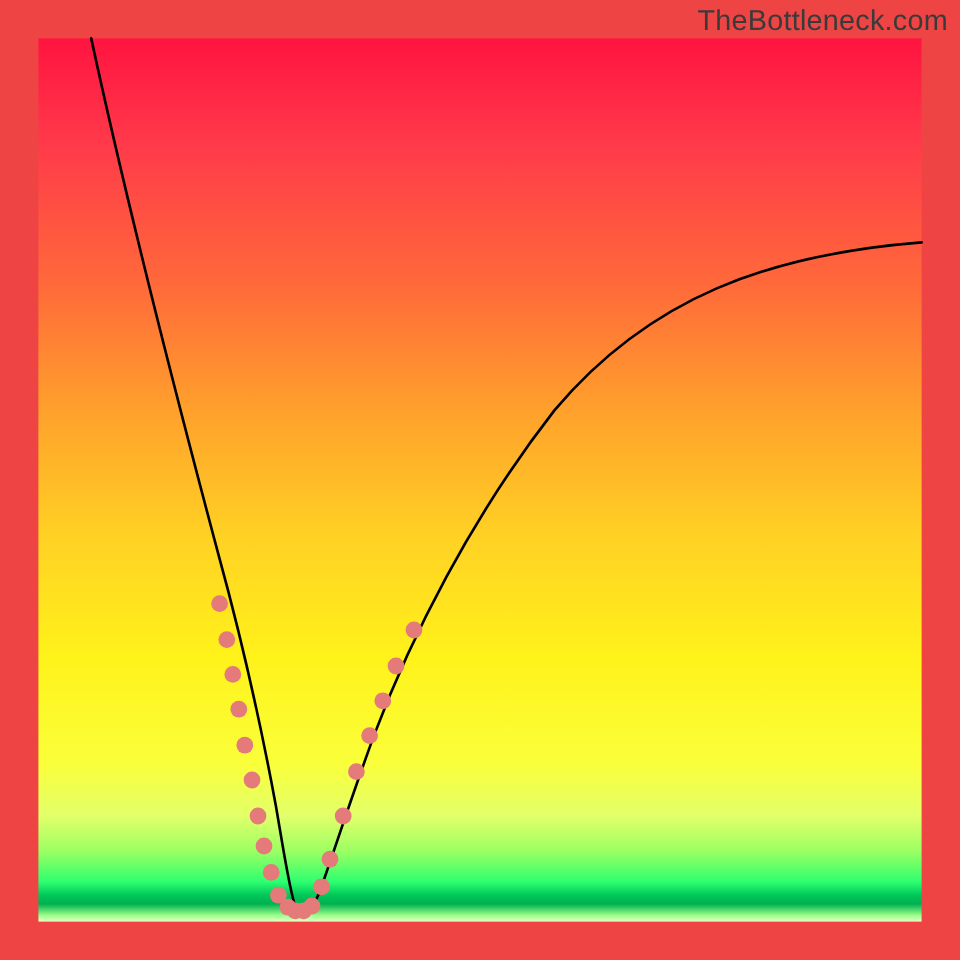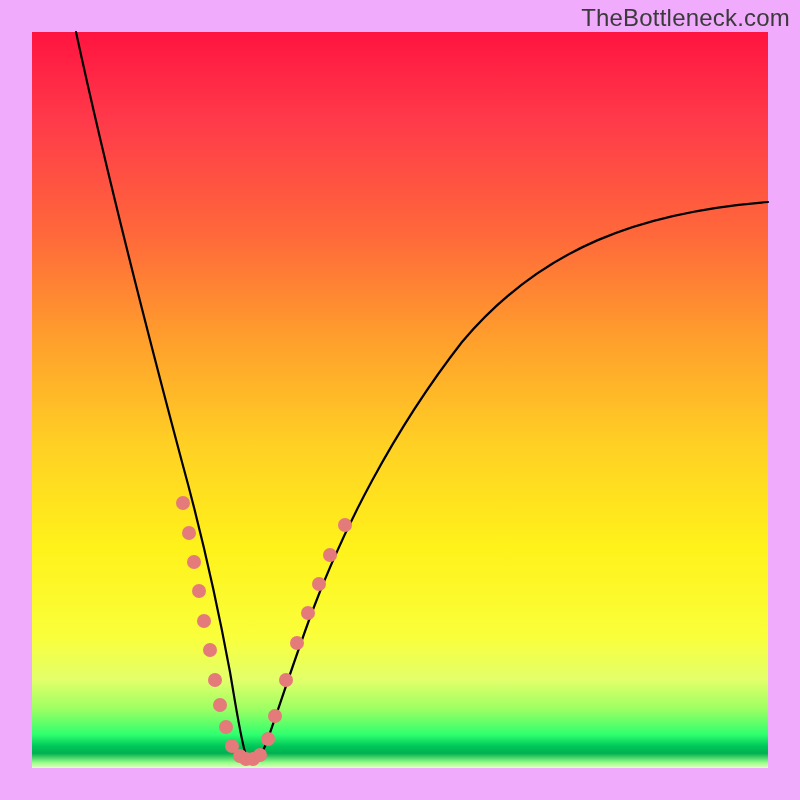--- a/index.html
+++ b/index.html
@@ -10,21 +10,21 @@
     background: #000;
     overflow: hidden;
     font-family: Arial, Helvetica, sans-serif;
   }
   .frame {
     position: absolute;
     left: 0;
     top: 0;
     width: 800px;
     height: 800px;
-    background: #f0abfc;
+    background: #ef4444;
   }
   .plot {
     position: absolute;
     left: 32px;
     top: 32px;
     width: 736px;
     height: 736px;
     
     background: linear-gradient(
       to bottom,

